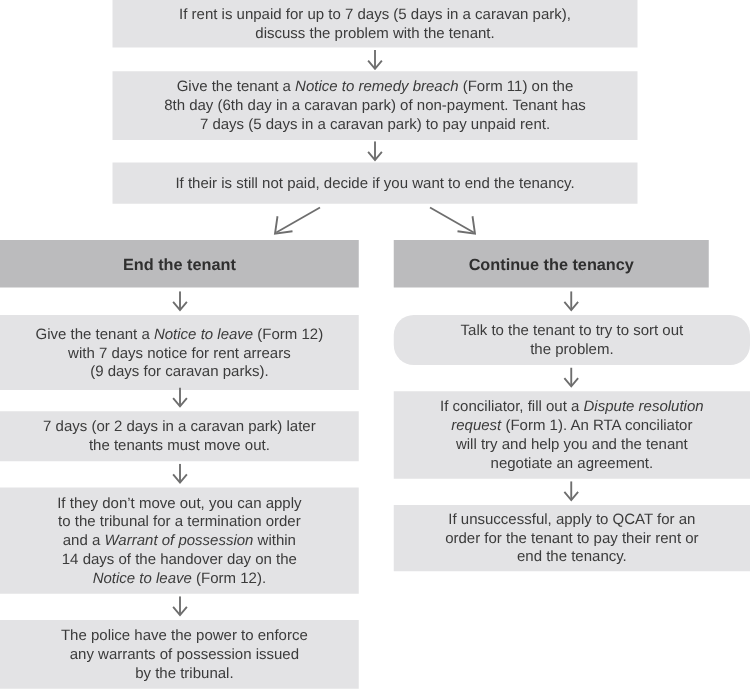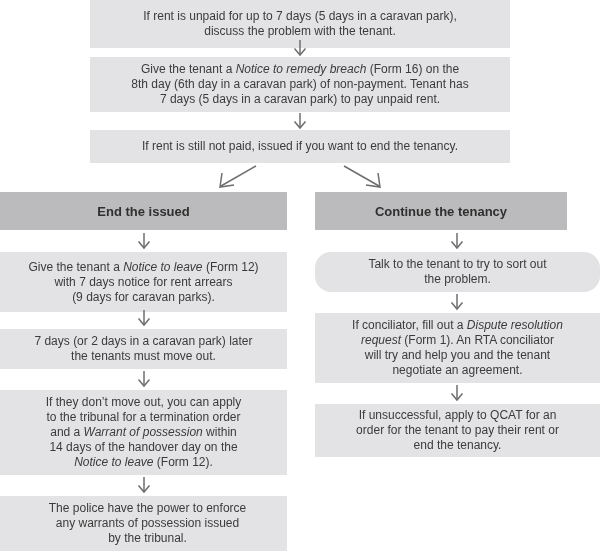--- a/index.html
+++ b/index.html
@@ -30,61 +30,61 @@
   .arrow{position:absolute;line-height:0;}
   .arrow svg{display:block;}
   .arrow path{stroke:var(--arrow);stroke-width:1.5;fill:none;}
   i{font-style:italic;}
 </style>
 </head>
 <body>
 
 <div class="canvas">
 
-  <div class="box" style="left:90px;top:0;width:420px;height:48px;">
+  <div class="box" style="left:90px;top:0;width:420px;height:38px;">
     <div><span>If rent is unpaid for up to 7 days (5 days in a caravan park),</span><br><span>discuss the problem with the tenant.</span></div>
   </div>
 
   <div class="arrow" style="left:292px;top:40px;">
     <svg width="16" height="17" viewBox="0 0 16 17">
         <path d="M8 0 L8 14.5"></path>
         <path d="M2.5 8.5 L8 15 L13.5 8.5"></path>
       </svg>
   </div>
 
   <div class="box" style="left:90px;top:57px;width:420px;height:55px;">
-    <div><span>Give the tenant a </span><i>Notice to remedy breach</i><span> (Form 16) on the</span><br><span>8th day (6th day in a caravan park) of non-payment. Tenant has</span><br><span>7 days (5 days in a caravan park) to pay unpaid rent.</span></div>
+    <div><span>Give the tenant a </span><i>Notice to remedy breach</i><span> (Form 11) on the</span><br><span>8th day (6th day in a caravan park) of non-payment. Tenant has</span><br><span>7 days (5 days in a caravan park) to pay unpaid rent.</span></div>
   </div>
 
   <div class="arrow" style="left:292px;top:113px;">
     <svg width="16" height="17" viewBox="0 0 16 17">
         <path d="M8 0 L8 14.5"></path>
         <path d="M2.5 8.5 L8 15 L13.5 8.5"></path>
       </svg>
   </div>
 
   <div class="box" style="left:90px;top:130px;width:420px;height:33px;">
-    <div><span>If rent is still not paid, issued if you want to end the tenancy.</span></div>
+    <div><span>If their is still not paid, decide if you want to end the tenancy.</span></div>
   </div>
 
   <div class="arrow" style="left:214px;top:164px;">
     <svg width="44" height="26" viewBox="0 0 44 26">
         <path d="M42 2 L7 22"></path>
         <path d="M8 9 L6 23 L20 21"></path>
       </svg>
   </div>
   <div class="arrow" style="left:342px;top:164px;">
     <svg width="44" height="26" viewBox="0 0 44 26">
         <path d="M2 2 L37 22"></path>
         <path d="M36 9 L38 23 L24 21"></path>
       </svg>
   </div>
 
   <div class="header" style="left:0;top:192px;width:287px;height:38px;">
-    <span>End the issued</span>
+    <span>End the tenant</span>
   </div>
 
   <div class="arrow" style="left:136px;top:233px;">
     <svg width="16" height="17" viewBox="0 0 16 17">
         <path d="M8 0 L8 14.5"></path>
         <path d="M2.5 8.5 L8 15 L13.5 8.5"></path>
       </svg>
   </div>
 
   <div class="box" style="left:0;top:252px;width:287px;height:60px;">

